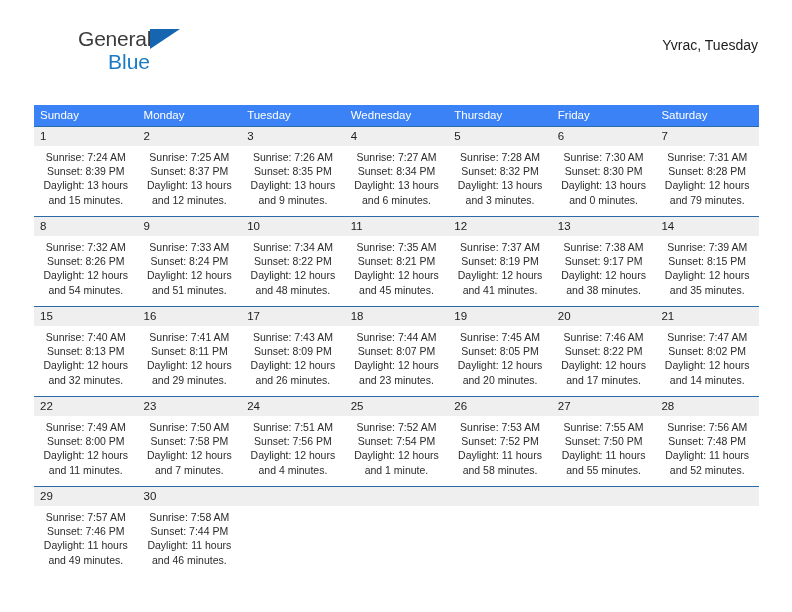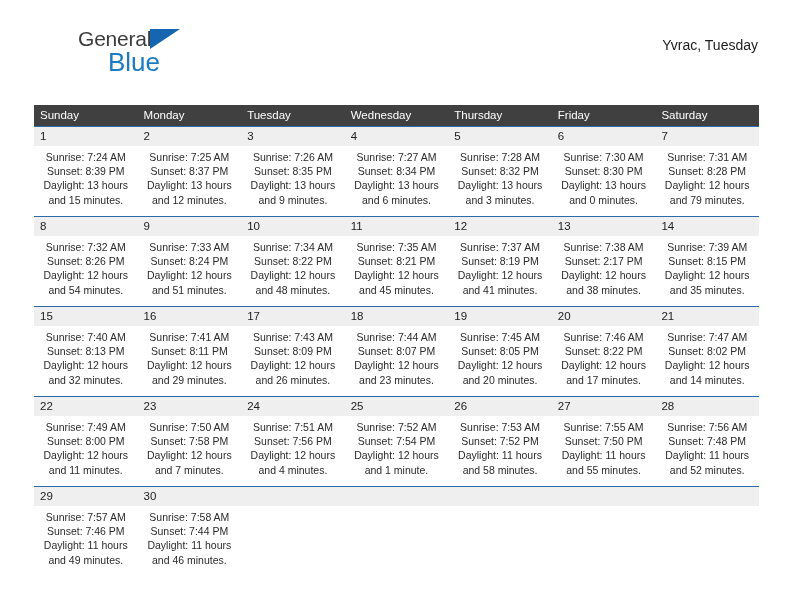--- a/index.html
+++ b/index.html
@@ -45,21 +45,21 @@
   .logo-tri {
     position: absolute;
     left: 72px;
     top: 3px;
     width: 0;
     height: 0;
     border-left: 30px solid #1565b0;
     border-bottom: 20px solid transparent;
   }
   .logo-line2 {
-    font-size: 26px;
+    font-size: 21px;
     color: #1a7bc4;
     line-height: 22px;
     margin-left: 30px;
     margin-top: 1px;
     display: block;
   }
 
   .title-block {
     text-align: right;
     padding-top: 2px;
@@ -81,21 +81,21 @@
   
   .calendar {
     position: absolute;
     left: 34px;
     top: 105px;
     width: 725px;
     border-collapse: collapse;
     table-layout: fixed;
   }
   .calendar th {
-    background: #404040;
+    background: #3b82f6;
     color: #ffffff;
     font-size: 11.5px;
     font-weight: normal;
     text-align: left;
     padding: 4px 0 5px 6px;
     height: 21px;
     border: none;
   }
   .calendar td {
     vertical-align: top;
@@ -263,21 +263,21 @@
             <div>Sunrise: 7:37 AM</div>
             <div>Sunset: 8:19 PM</div>
             <div>Daylight: 12 hours</div>
             <div>and 41 minutes.</div>
           </div>
         </td>
         <td class="cell">
           <div class="daynum">13</div>
           <div class="cell-body">
             <div>Sunrise: 7:38 AM</div>
-            <div>Sunset: 2:17 PM</div>
+            <div>Sunset: 9:17 PM</div>
             <div>Daylight: 12 hours</div>
             <div>and 38 minutes.</div>
           </div>
         </td>
         <td class="cell">
           <div class="daynum">14</div>
           <div class="cell-body">
             <div>Sunrise: 7:39 AM</div>
             <div>Sunset: 8:15 PM</div>
             <div>Daylight: 12 hours</div>

